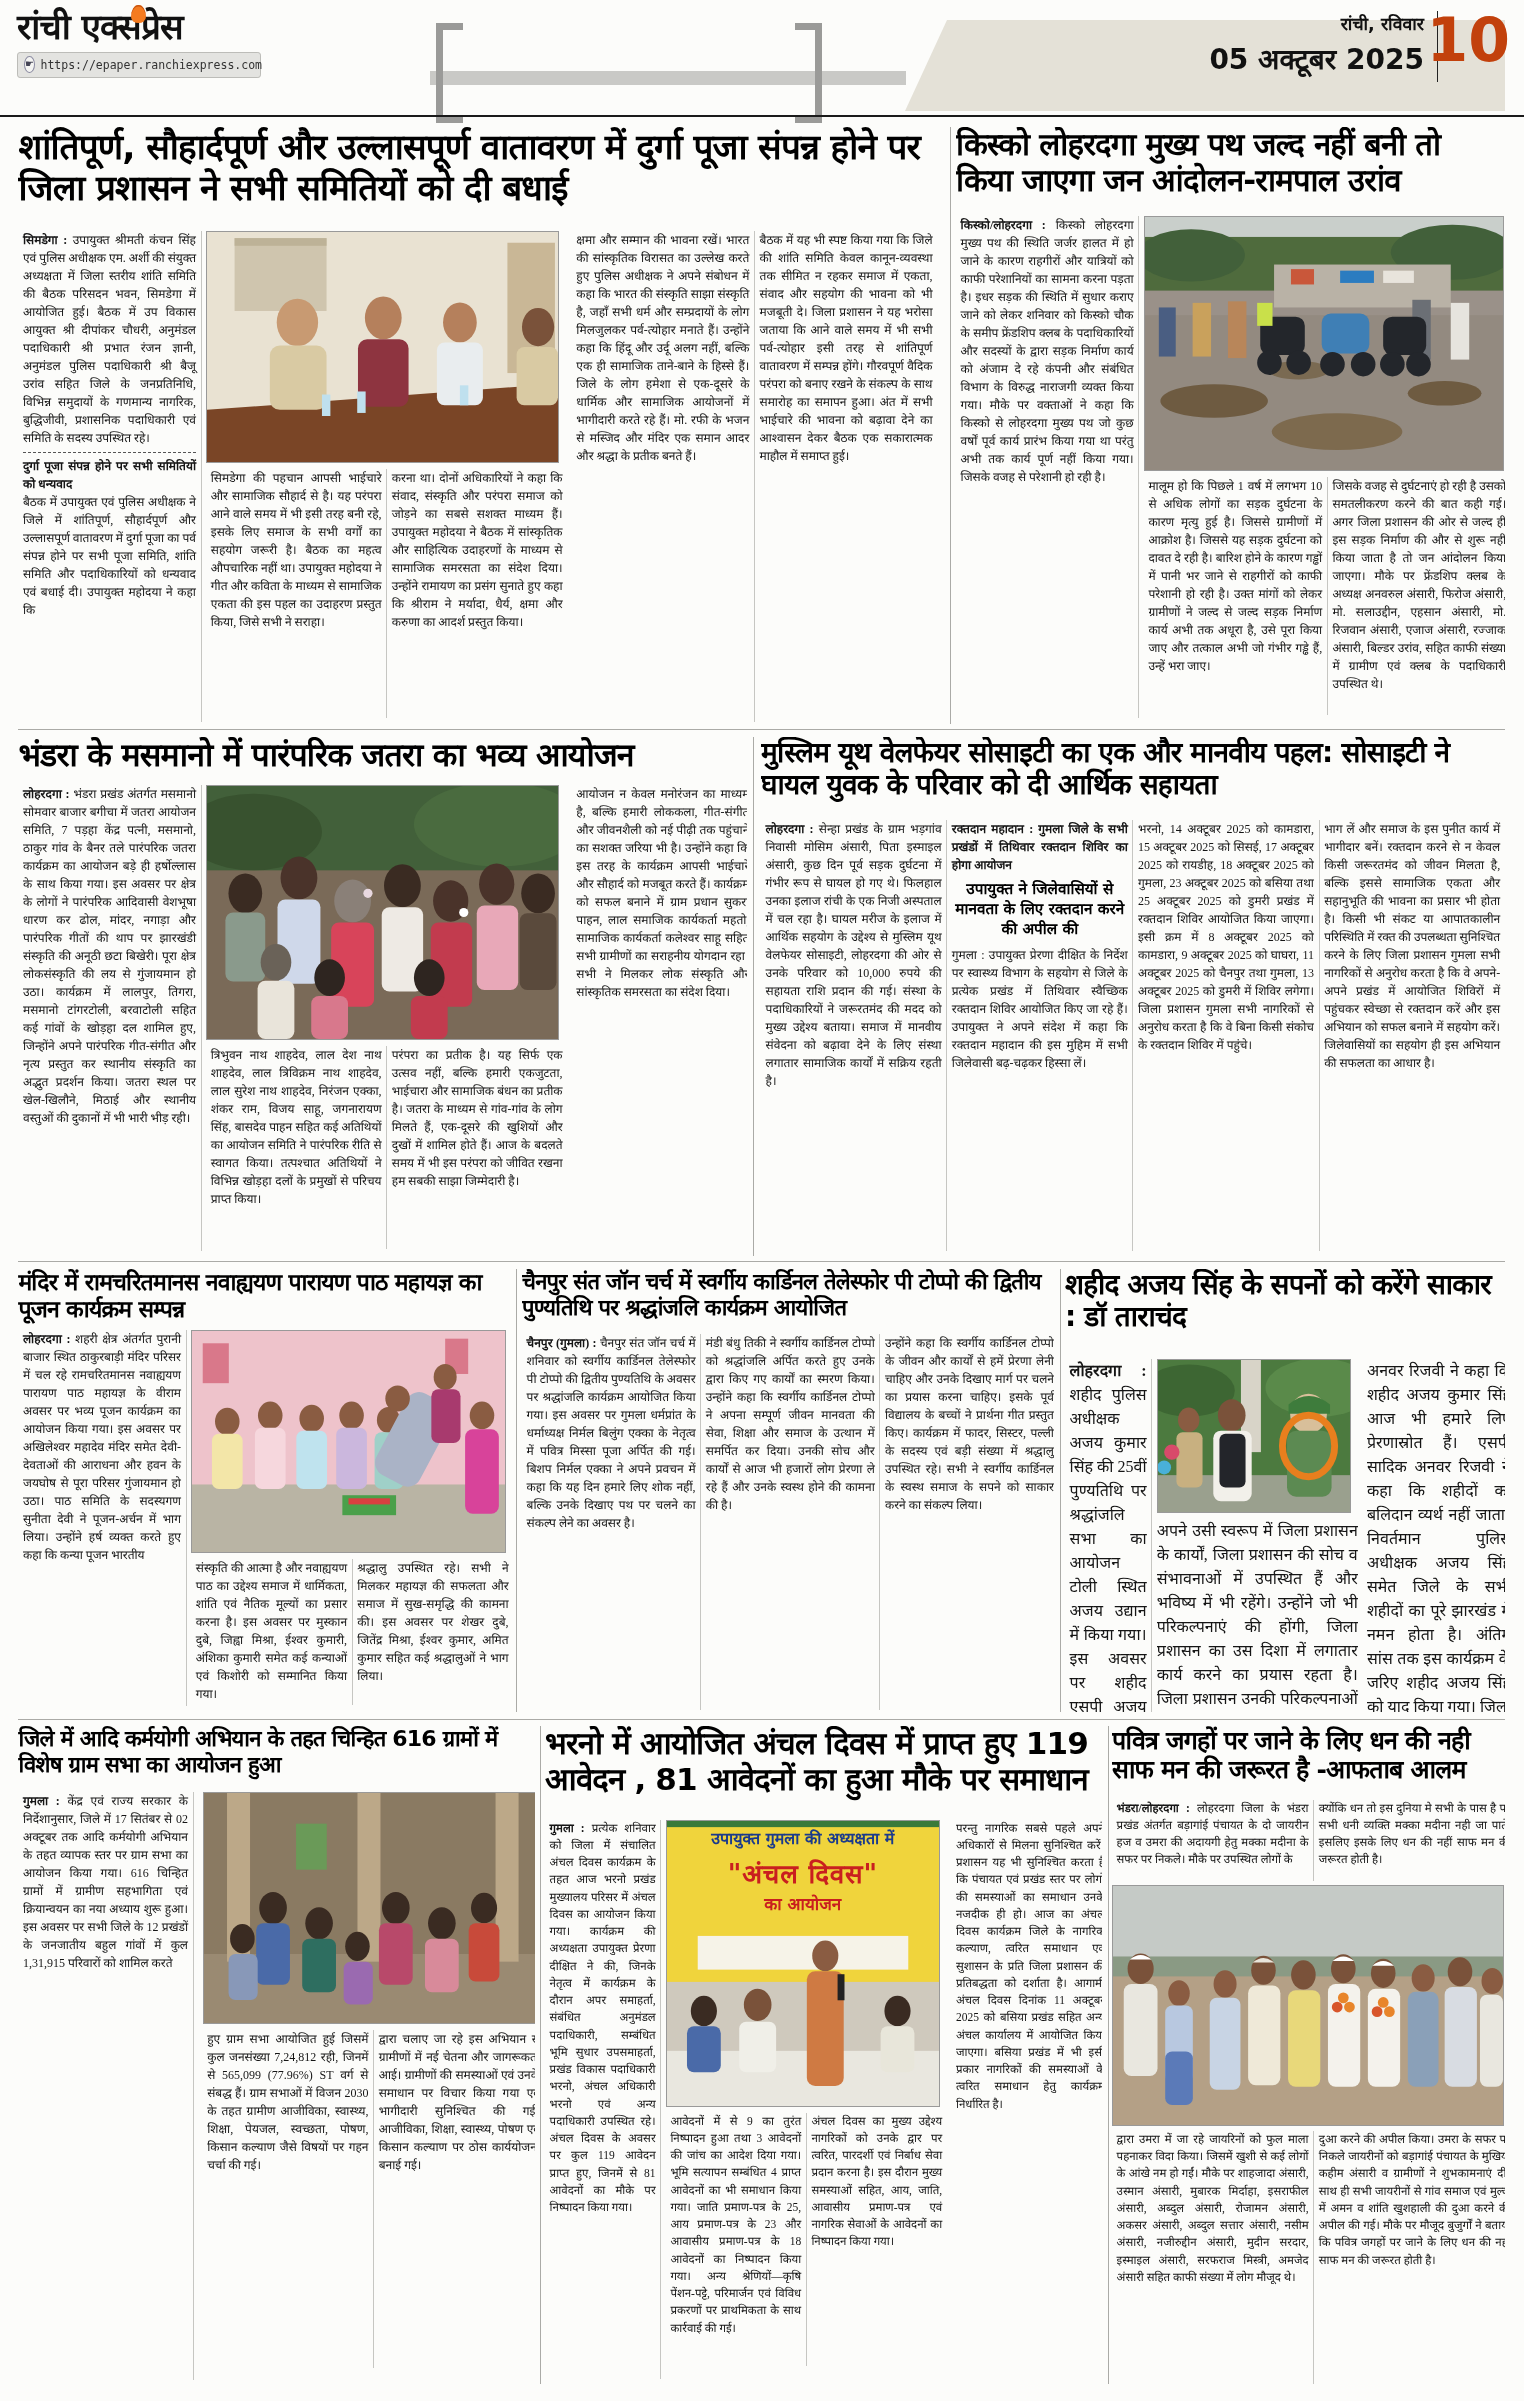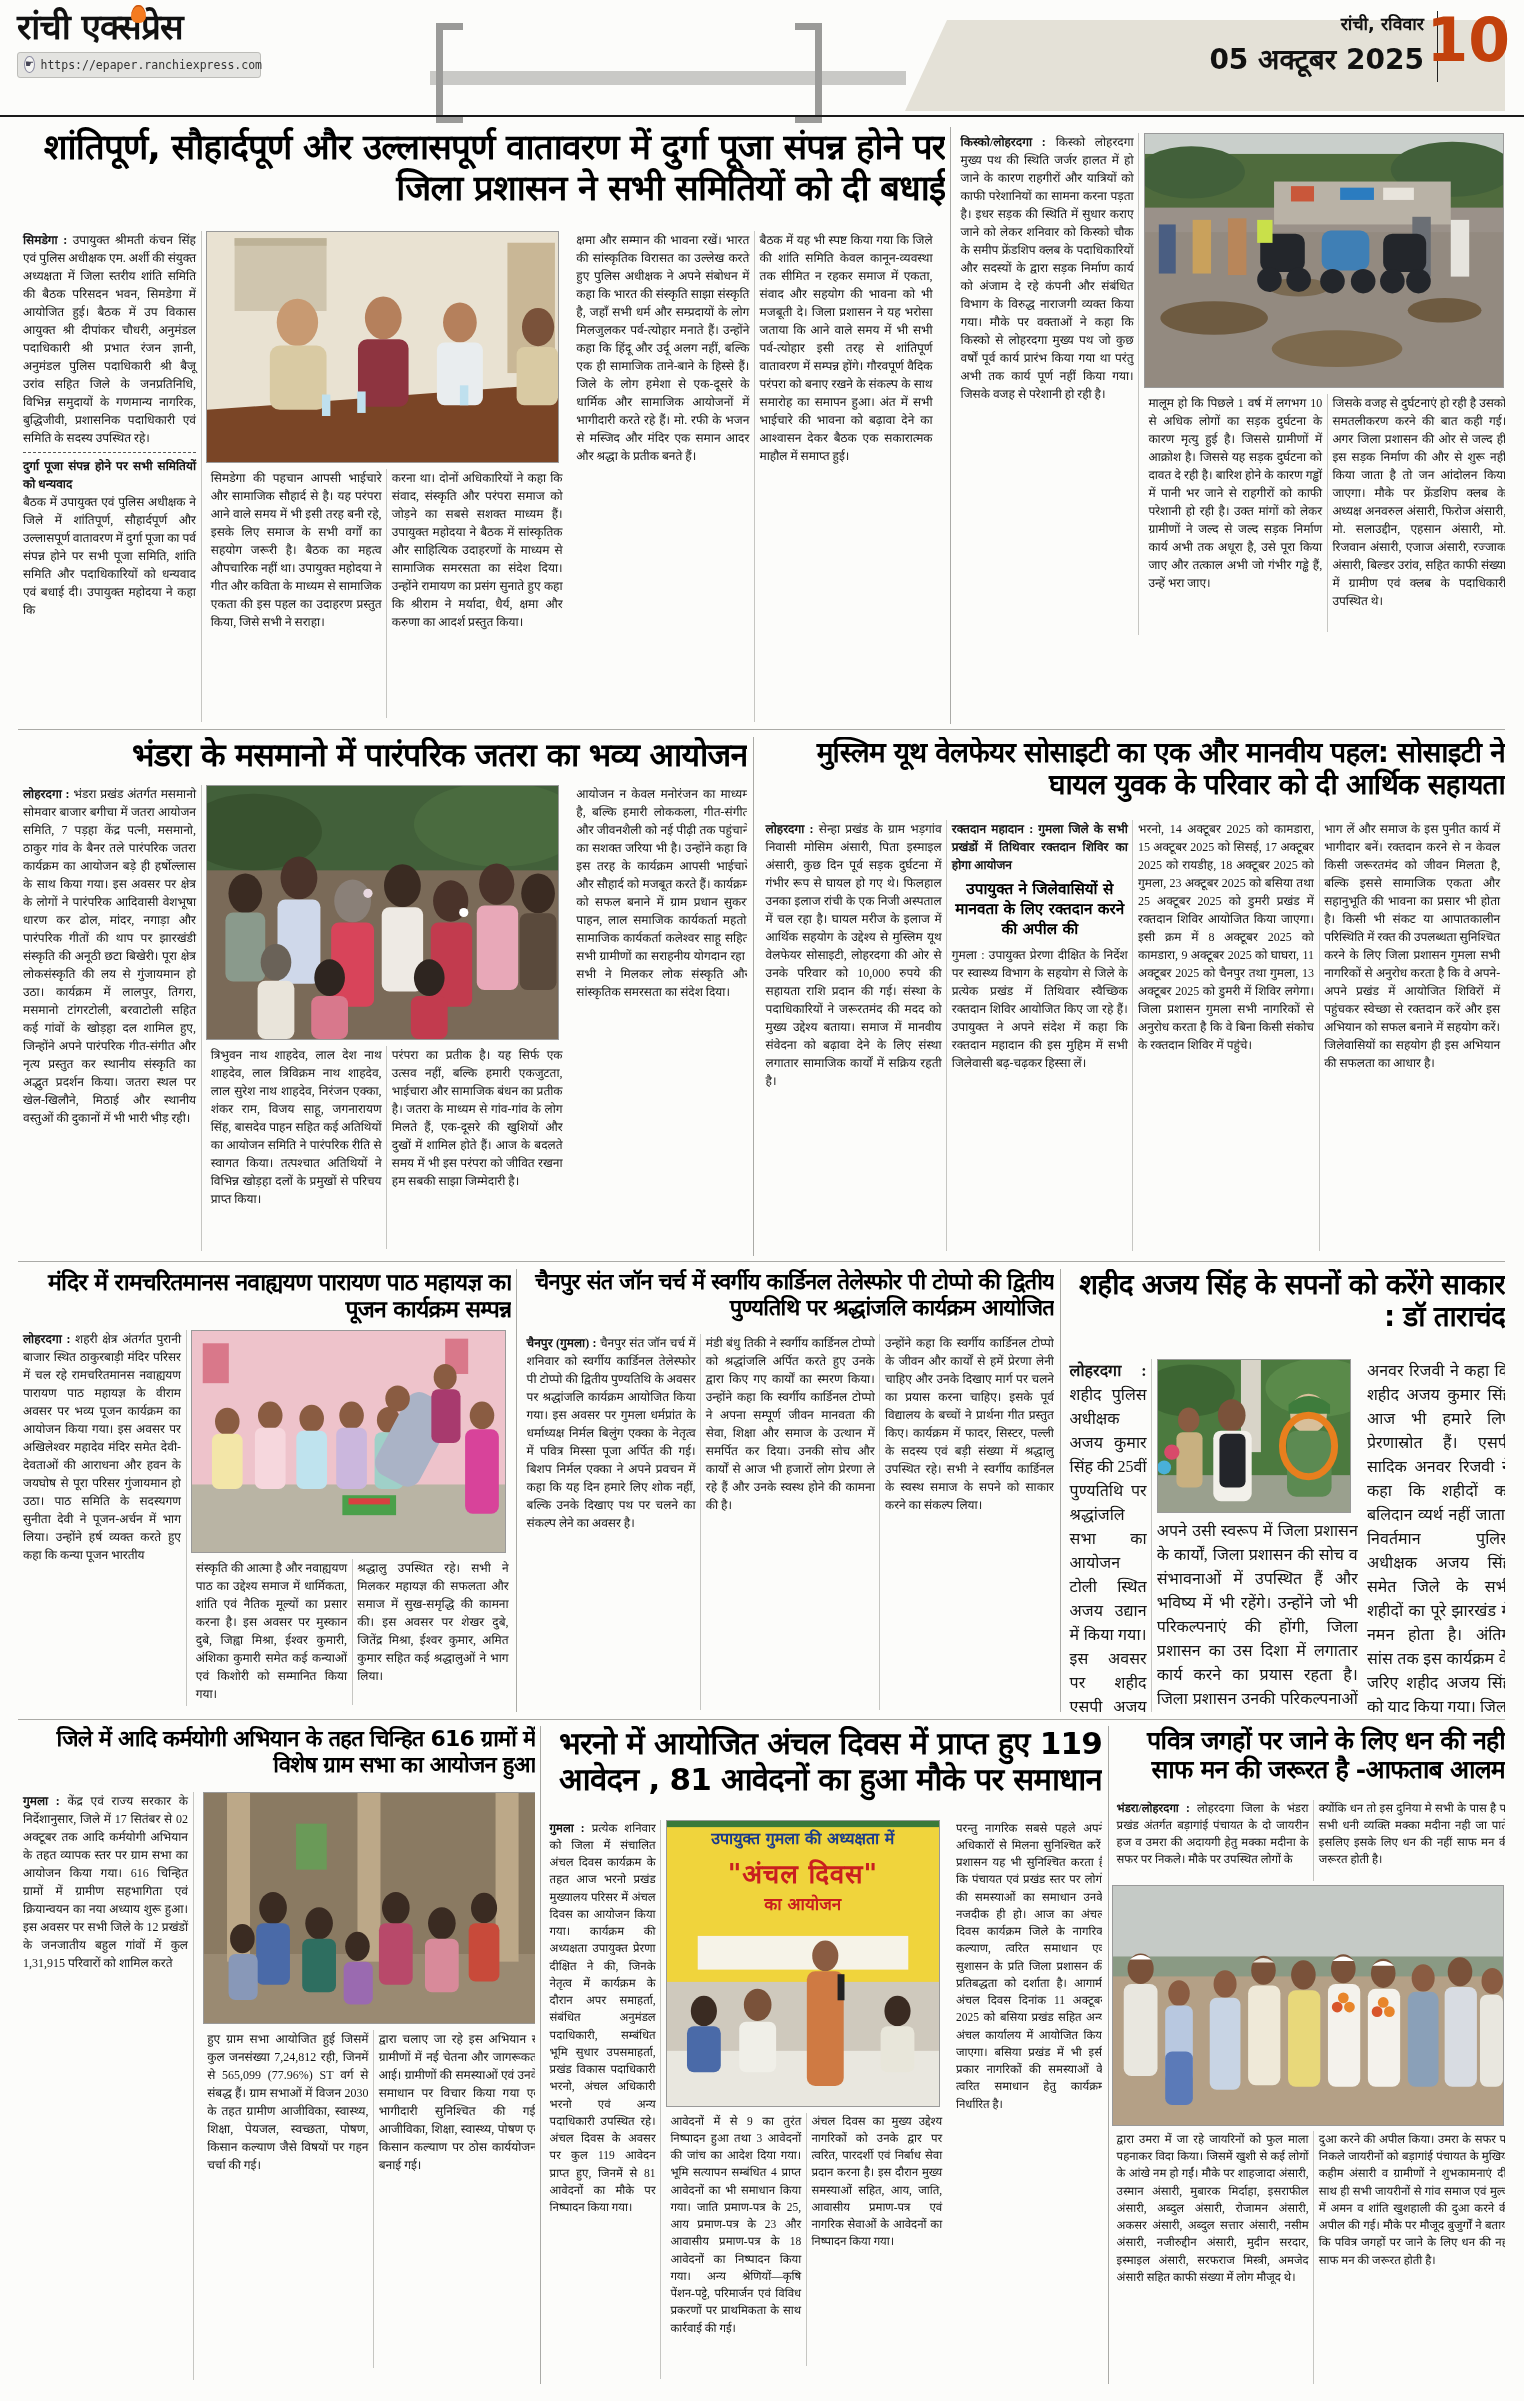--- a/index.html
+++ b/index.html
@@ -21,21 +21,21 @@
   .banner-txt .blu{color:#2d9ccf;}
   .banner-txt .blk{color:#141414;}
   .date-plate{position:absolute;left:905px;top:20px;width:600px;height:91px;background:#e4e1d7;clip-path:polygon(7% 0,100% 0,100% 100%,0 100%);}
   .date-inner{position:absolute;right:100px;top:10.7px;text-align:right;font-family:"DejaVu Sans",sans-serif;color:#111;}
   .date-l1{font-size:17.6px;font-weight:bold;}
   .date-l2{font-size:28px;font-weight:bold;margin-top:4.6px;}
   .date-sep{position:absolute;right:86px;top:10.7px;width:1.5px;height:71px;background:#222;}
   .page-num{position:absolute;right:14px;top:4.6px;font-family:"DejaVu Sans",sans-serif;font-weight:bold;font-size:60px;color:#c2410c;}
   
   .art{position:absolute;overflow:hidden;}
-  .hl{font-family:"DejaVu Sans",sans-serif;font-weight:bold;text-align:right;color:#000;letter-spacing:-0.8px;line-height:1.16;margin:0;overflow:hidden;}
+  .hl{font-family:"DejaVu Sans",sans-serif;font-weight:bold;text-align:left;color:#000;letter-spacing:-0.8px;line-height:1.16;margin:0;overflow:hidden;}
   .cols{display:flex;gap:0;text-align:justify;font-size:12px;line-height:1.5;overflow:hidden;}
   .col{flex:0 0 auto;overflow:hidden;padding:0 4.6px;}
   .col+ .col, .subcol + .subcol{border-left:0.8px solid #c6c6c2;}
   .dl{font-weight:bold;}
   .subhl{font-family:"DejaVu Sans",sans-serif;font-weight:bold;text-align:center;font-size:15.3px;line-height:1.3;margin:6.1px 0;color:#000;}
   .leadb{font-weight:bold;}
   .midblk{flex:0 0 auto;display:flex;flex-direction:column;overflow:hidden;}
   .subcols{display:flex;margin-top:6.1px;overflow:hidden;}
   .subcol{flex:1 1 0;padding:0 4.6px;overflow:hidden;}
   .ph{position:relative;background:#cfcac0;overflow:hidden;border:0.8px solid #999;}
@@ -113,20 +113,21 @@
           <div class="subcol">सिमडेगा की पहचान आपसी भाईचारे और सामाजिक सौहार्द से है। यह परंपरा आने वाले समय में भी इसी तरह बनी रहे, इसके लिए समाज के सभी वर्गों का सहयोग जरूरी है। बैठक का महत्व औपचारिक नहीं था। उपायुक्त महोदया ने गीत और कविता के माध्यम से सामाजिक एकता की इस पहल का उदाहरण प्रस्तुत किया, जिसे सभी ने सराहा।</div>
           <div class="subcol">करना था। दोनों अधिकारियों ने कहा कि संवाद, संस्कृति और परंपरा समाज को जोड़ने का सबसे सशक्त माध्यम हैं। उपायुक्त महोदया ने बैठक में सांस्कृतिक और साहित्यिक उदाहरणों के माध्यम से सामाजिक समरसता का संदेश दिया। उन्होंने रामायण का प्रसंग सुनाते हुए कहा कि श्रीराम ने मर्यादा, धैर्य, क्षमा और करुणा का आदर्श प्रस्तुत किया।</div>
         </div>
       </div>
       <div class="col" style="width:173px">क्षमा और सम्मान की भावना रखें। भारत की सांस्कृतिक विरासत का उल्लेख करते हुए पुलिस अधीक्षक ने अपने संबोधन में कहा कि भारत की संस्कृति साझा संस्कृति है, जहाँ सभी धर्म और सम्प्रदायों के लोग मिलजुलकर पर्व-त्योहार मनाते हैं। उन्होंने कहा कि हिंदू और उर्दू अलग नहीं, बल्कि एक ही सामाजिक ताने-बाने के हिस्से हैं। जिले के लोग हमेशा से एक-दूसरे के धार्मिक और सामाजिक आयोजनों में भागीदारी करते रहे हैं। मो. रफी के भजन से मस्जिद और मंदिर एक समान आदर और श्रद्धा के प्रतीक बनते हैं।</div>
       <div class="col" style="width:173px">बैठक में यह भी स्पष्ट किया गया कि जिले की शांति समिति केवल कानून-व्यवस्था तक सीमित न रहकर समाज में एकता, संवाद और सहयोग की भावना को भी मजबूती दे। जिला प्रशासन ने यह भरोसा जताया कि आने वाले समय में भी सभी पर्व-त्योहार इसी तरह से शांतिपूर्ण वातावरण में सम्पन्न होंगे। गौरवपूर्ण वैदिक परंपरा को बनाए रखने के संकल्प के साथ समारोह का समापन हुआ। अंत में सभी भाईचारे की भावना को बढ़ावा देने का आश्वासन देकर बैठक एक सकारात्मक माहौल में समाप्त हुई।</div>
     </div>
   </section>
 
   <section class="art" style="left:956px;top:127px;width:549px;height:597px">
+    <h2 class="hl" style="font-size:31px;height:83px">किस्को लोहरदगा मुख्य पथ जल्द नहीं बनी तो किया जाएगा जन आंदोलन-रामपाल उरांव</h2>
     <div class="cols" style="height:502px;margin-top:6.1px">
       <div class="col" style="width:173px">
         <span class="dl">किस्को/लोहरदगा :</span>
         <span>किस्को लोहरदगा मुख्य पथ की स्थिति जर्जर हालत में हो जाने के कारण राहगीरों और यात्रियों को काफी परेशानियों का सामना करना पड़ता है। इधर सड़क की स्थिति में सुधार कराए जाने को लेकर शनिवार को किस्को चौक के समीप फ्रेंडशिप क्लब के पदाधिकारियों और सदस्यों के द्वारा सड़क निर्माण कार्य को अंजाम दे रहे कंपनी और संबंधित विभाग के विरुद्ध नाराजगी व्यक्त किया गया। मौके पर वक्ताओं ने कहा कि किस्को से लोहरदगा मुख्य पथ जो कुछ वर्षों पूर्व कार्य प्रारंभ किया गया था परंतु अभी तक कार्य पूर्ण नहीं किया गया। जिसके वजह से परेशानी हो रही है।</span>
       </div>
       <div class="midblk" style="width:367px;padding:0 4.6px;border-left:0.8px solid #c6c6c2">
         <div class="ph" style="width:358px;height:253px">
           <svg viewBox="0 0 466 330" preserveAspectRatio="none">
             <rect width="466" height="330" fill="#9a9189"></rect>
             <rect width="466" height="92" fill="#c9cfcb"></rect>

